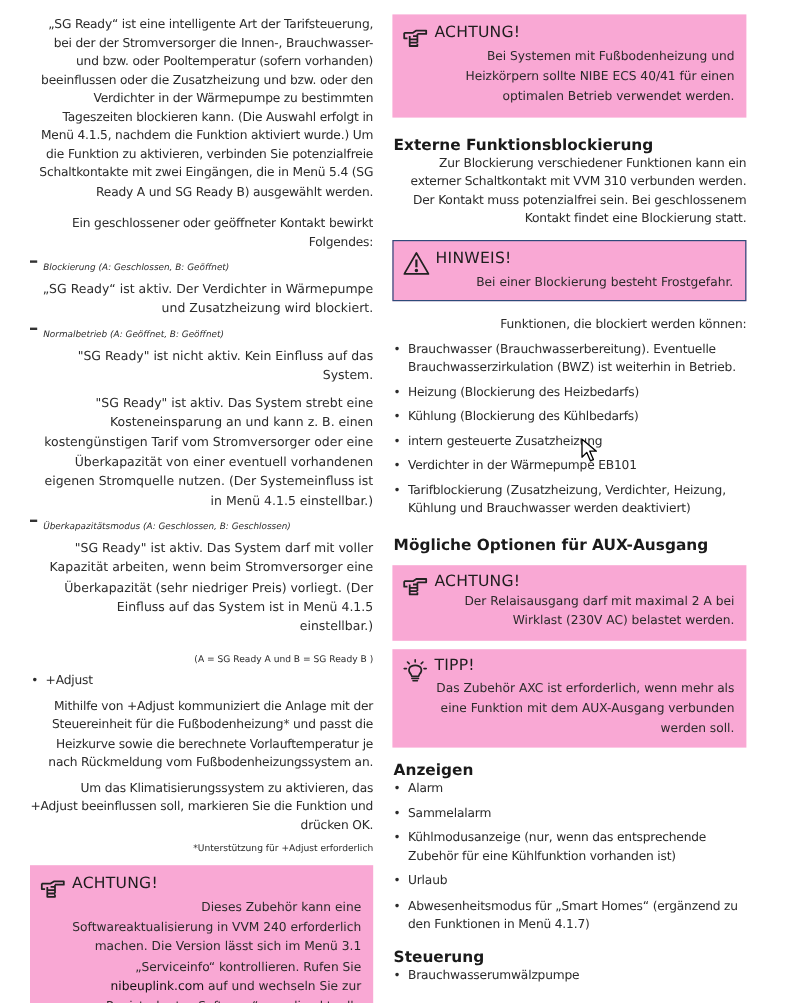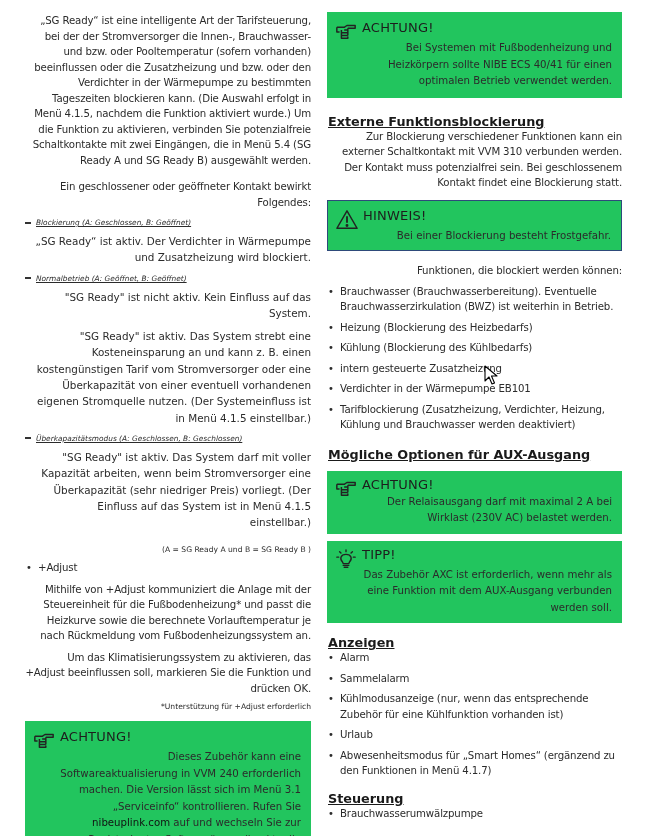--- a/index.html
+++ b/index.html
@@ -9,37 +9,37 @@
   }
   .col { position: absolute; top: 0; }
   .col-left { left: 25px; width: 286px; }
   .col-right { left: 327px; width: 295px; }
   p { margin: 0; text-align: right; }
   .body { font-size: 10.2px; line-height: 15.5px; letter-spacing: -0.15px; }
   .lead { margin-top: 13px; }
   .intro { margin-top: 11px; }
   .dash-item { margin-top: 7px; }
   .dash-label {
-    font-size: 7.4px; font-style: italic; line-height: 11px; display: flex; align-items: center; text-decoration: underline;
+    font-size: 7.4px; font-style: italic; line-height: 11px; display: flex; align-items: flex-start;
   }
   .dash-label .dash { display: inline-block; width: 6px; height: 2px; background: #333; margin-right: 5px; }
   .dash-body { font-size: 10.4px; line-height: 16.3px; padding-left: 10px; margin-top: 5px; }
   .note-small { font-size: 7.6px; line-height: 11px; margin-top: 7px; }
   .bullet { display: flex; margin-top: 5px; }
   .bullet .dot { width: 12px; flex: none; font-size: 10px; line-height: 15.5px; text-align: left; padding-left: 1px; }
   .bullet .txt { flex: 1; }
   .adj-text { margin-top: 6px; }
   .box {
-    background: #22c55e; padding: 8px 10px 10px 35px; position: relative;
+    background: #f9a8d4; padding: 8px 10px 10px 35px; position: relative;
   }
   .box.bordered { border: 1.5px solid #2e4a7a; }
   .box .icon { position: absolute; left: 8px; top: 8px; width: 22px; height: 22px; }
   .box .title { font-size: 13px; line-height: 16px; color: #1d1d1d; letter-spacing: 0.2px; }
   .box .text { font-size: 10.2px; line-height: 16.5px; margin-top: 4px; }
-  .h2 { font-weight: bold; font-size: 12.8px; line-height: 15px; color: #1a1a1a; text-decoration: underline; }
+  .h2 { font-weight: bold; font-size: 12.8px; line-height: 15px; color: #1a1a1a; }
   .plain-list .bullet { margin-top: 5px; }
   .cursor { position: absolute; left: 484px; top: 365px; width: 14px; height: 20px; }
   b.link { font-weight: normal; color: #111; }
 </style>
 </head>
 <body>
 
 <div class="col col-left">
   <p class="body lead">„SG Ready“ ist eine intelligente Art der Tarifsteuerung, bei der der Stromversorger die Innen-, Brauchwasser- und bzw. oder Pooltemperatur (sofern vorhanden) beeinflussen oder die Zusatzheizung und bzw. oder den Verdichter in der Wärmepumpe zu bestimmten Tageszeiten blockieren kann. (Die Auswahl erfolgt in Menü 4.1.5, nachdem die Funktion aktiviert wurde.) Um die Funktion zu aktivieren, verbinden Sie potenzialfreie Schaltkontakte mit zwei Eingängen, die in Menü 5.4 (SG Ready A und SG Ready B) ausgewählt werden.</p>
   <p class="body intro">Ein geschlossener oder geöffneter Kontakt bewirkt Folgendes:</p>

